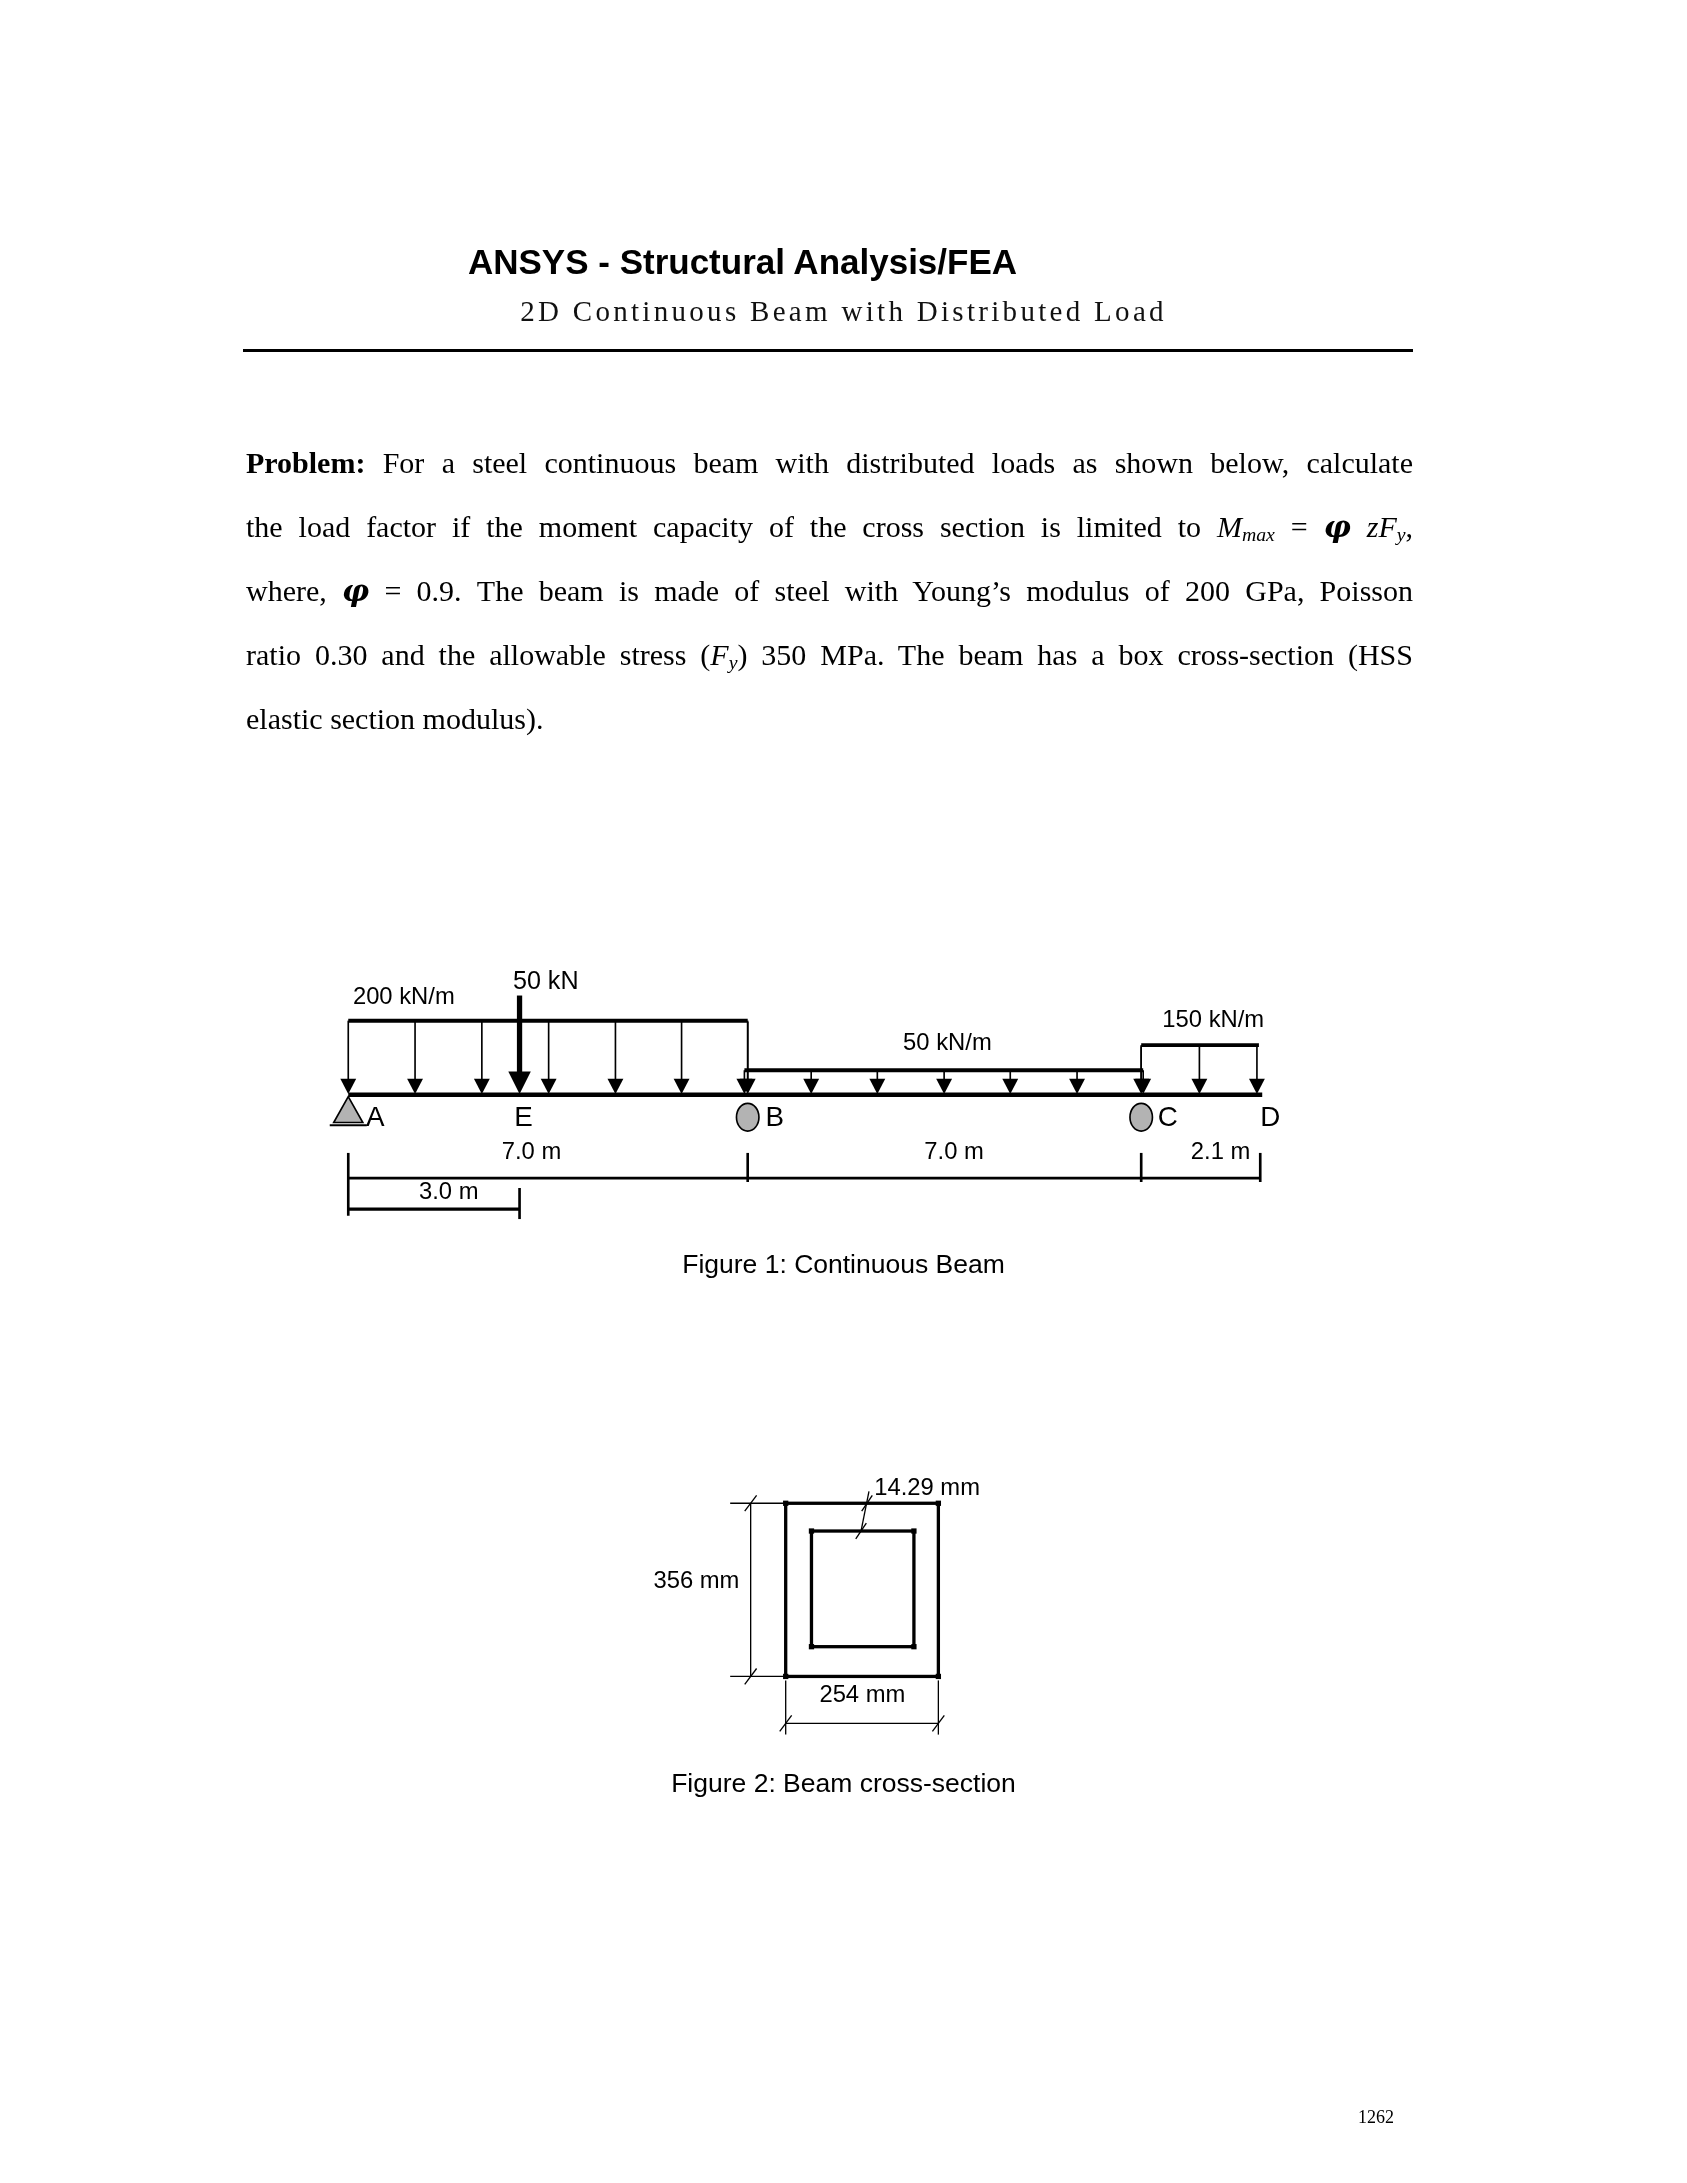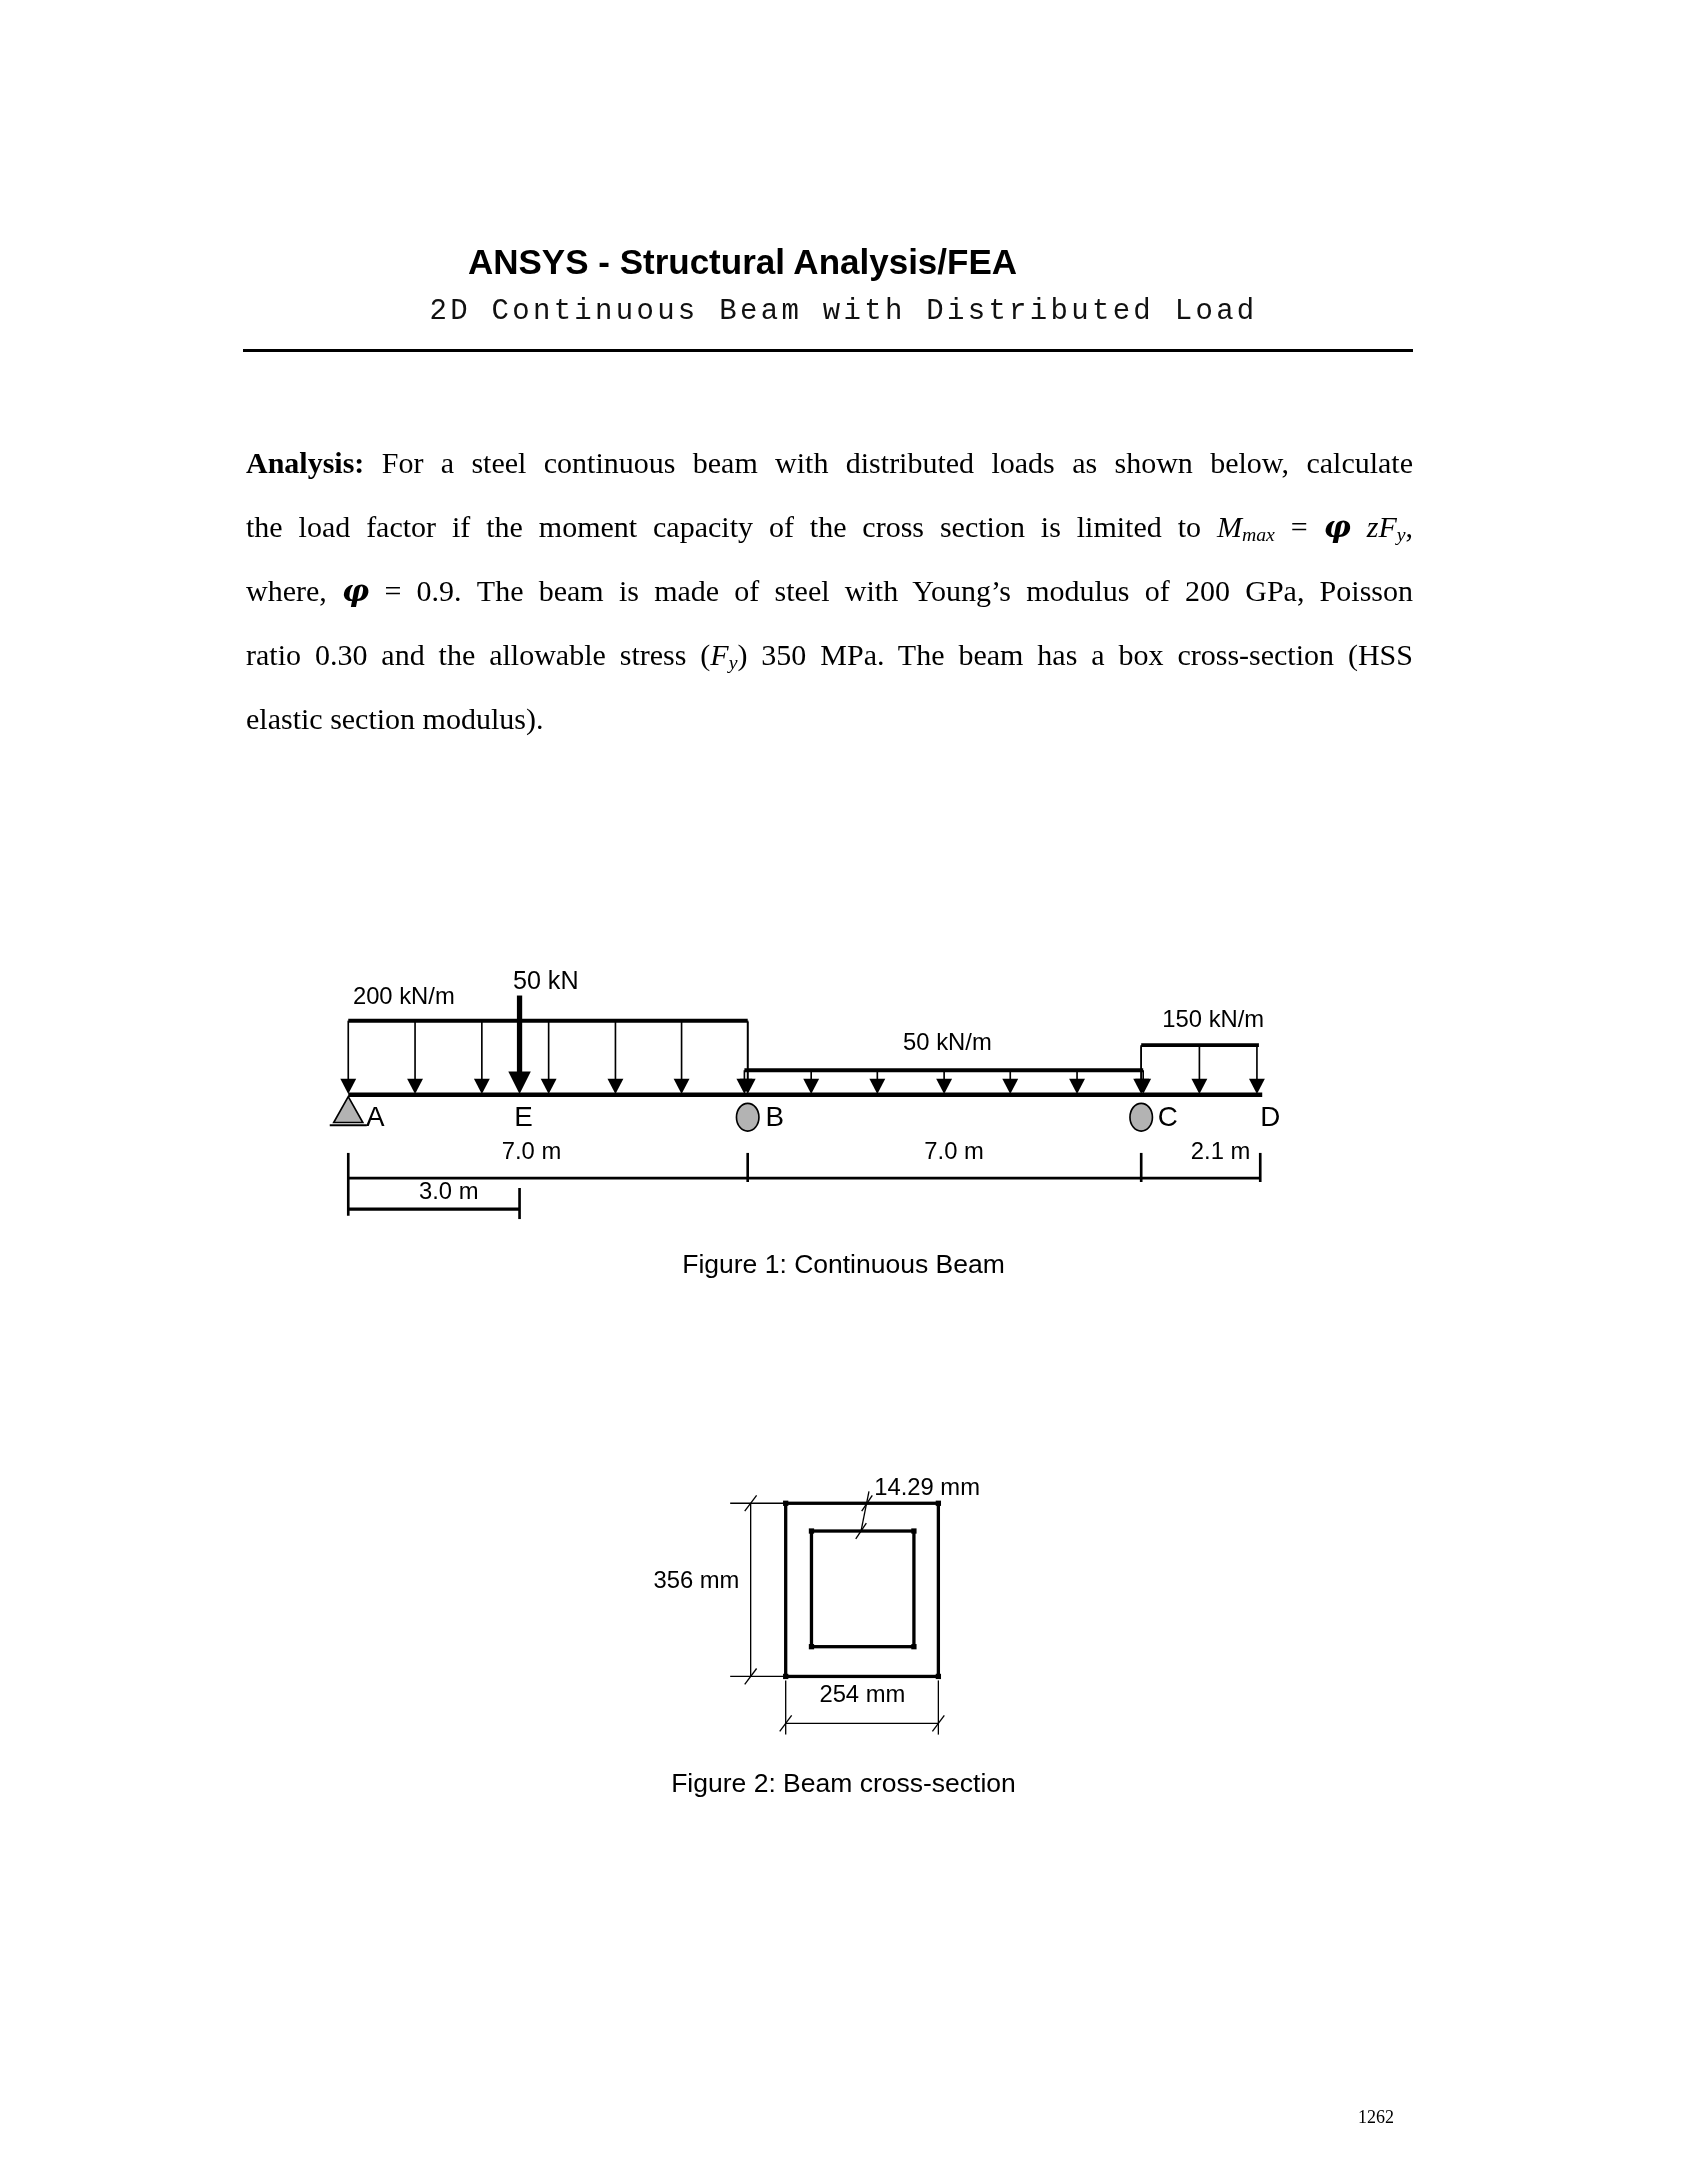--- a/index.html
+++ b/index.html
@@ -8,21 +8,21 @@
     font-family:"Liberation Serif", serif;color:#000;overflow:hidden;
   }
   
   #title{
     position:absolute;top:242px;left:0;width:1485px;text-align:center;
     font-family:"Liberation Sans", sans-serif;font-weight:bold;font-size:35px;
     letter-spacing:0px;
   }
   #subtitle{
     position:absolute;top:295px;left:0;width:1687px;text-align:center;
-    font-family:Liberation Mono, monospace;font-weight:normal;font-size:29px;
+    font-family:Liberation Serif, serif;font-weight:normal;font-size:29px;
     letter-spacing:3.3px;color:#111;
   }
   #rule{
     position:absolute;top:349px;left:243px;width:1170px;height:3.3px;background:#000;
   }
   
   #problem{
     position:absolute;top:431px;left:246px;width:1167px;
     font-size:30px;line-height:64px;
   }
@@ -54,21 +54,21 @@
 </head>
 <body>
 
 <div id="page">
 
   <div id="title">ANSYS - Structural Analysis/FEA</div>
   <div id="subtitle">2D Continuous Beam with Distributed Load</div>
   <div id="rule"></div>
 
   <div id="problem">
-      <div class="pline"><b>Analysis:</b><span> For a steel continuous beam with distributed loads as shown below, calculate</span></div>
+      <div class="pline"><b>Problem:</b><span> For a steel continuous beam with distributed loads as shown below, calculate</span></div>
       <div class="pline"><span>the load factor if the moment capacity of the cross section is limited to </span><i>M</i><sub class="it">max</sub><span> = </span><span class="phi">φ</span><span> </span><i>zF</i><sub class="it">y</sub><span>,</span></div>
       <div class="pline"><span>where, </span><span class="phi">φ</span><span> = 0.9. The beam is made of steel with Young’s modulus of 200 GPa, Poisson</span></div>
       <div class="pline"><span>ratio 0.30 and the allowable stress (</span><i>F</i><sub class="it">y</sub><span>) 350 MPa. The beam has a box cross-section (HSS</span></div>
       <div class="pline last"><span>elastic section modulus).</span></div>
     </div>
 
   <svg id="fig1" class="figsvg" style="left:298px;top:926px" width="992" height="311" viewBox="0 0 1500 470">
 
     <line x1="76" y1="143" x2="680" y2="143" stroke="#000" stroke-width="6"></line>
     <line x1="680" y1="145" x2="680" y2="250" stroke="#000" stroke-width="2.5"></line>

